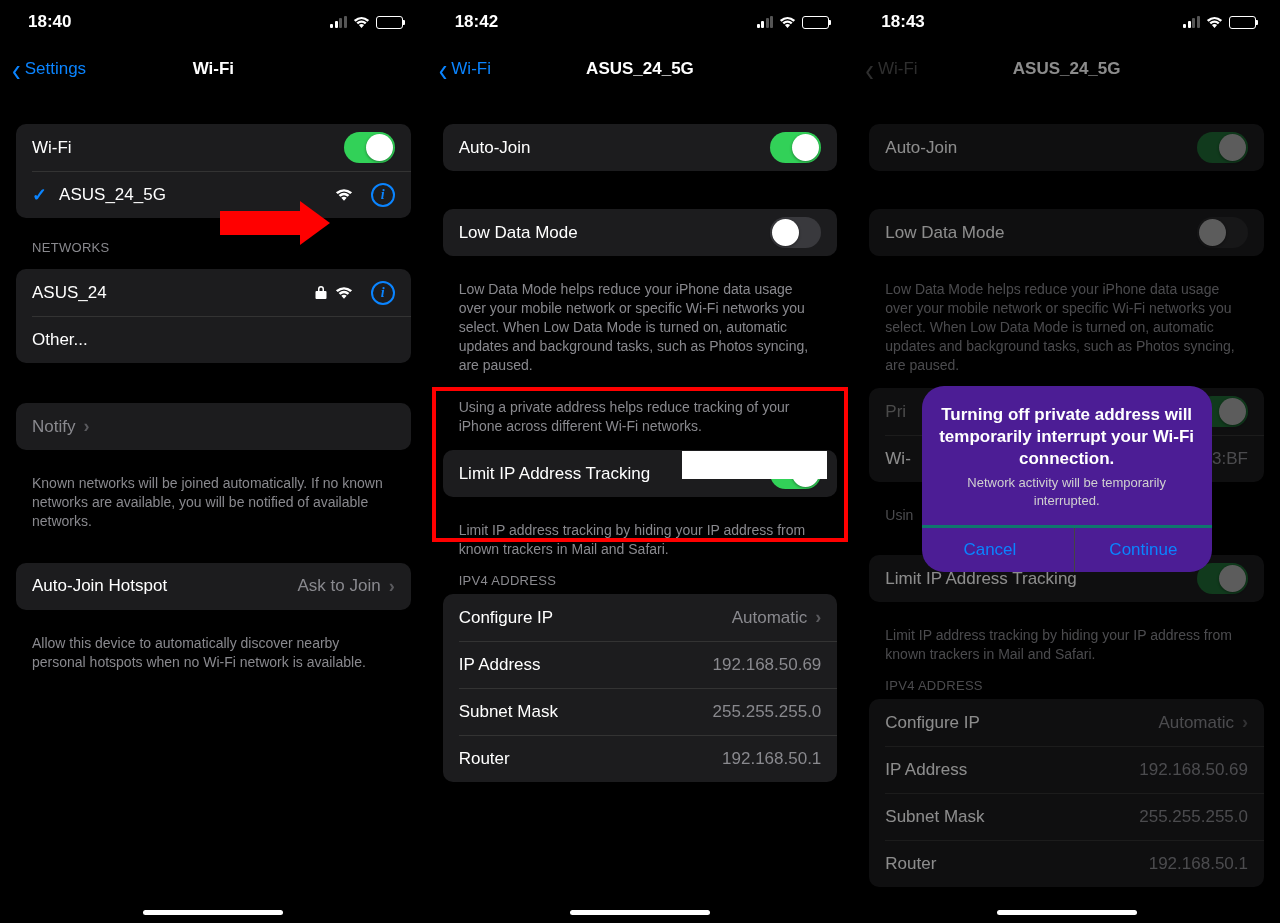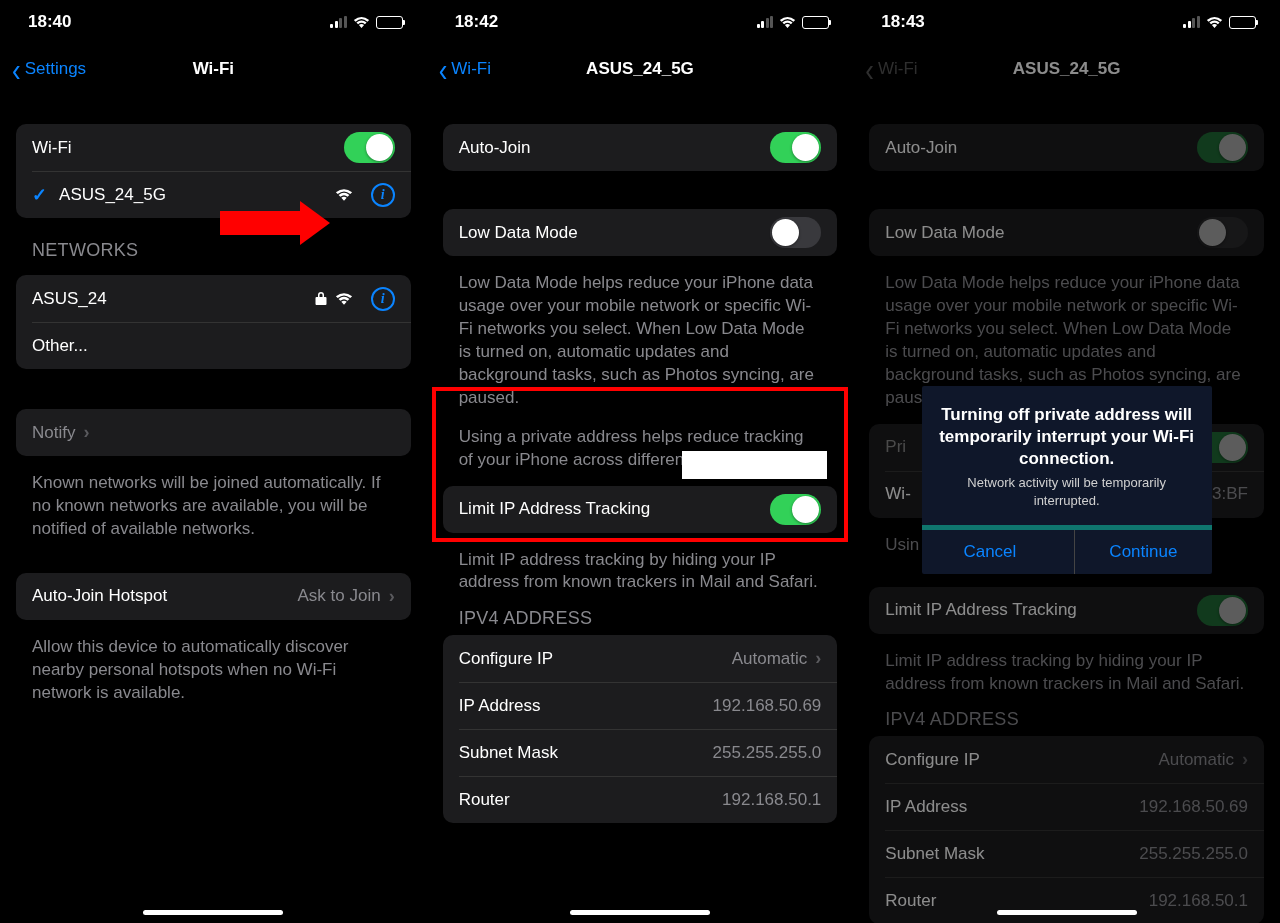--- a/index.html
+++ b/index.html
@@ -38,22 +38,22 @@
   .nav-title{position:absolute;left:0;right:0;text-align:center;font-size:17px;font-weight:600;pointer-events:none;}
   
   .content{flex:1;overflow:hidden;padding:0 16px;}
   .group{background:var(--panel);border-radius:10px;margin-top:18px;overflow:hidden;}
   .group.nopad{margin-top:30px;}
   .row{display:flex;align-items:center;min-height:47px;padding:0 16px;font-size:17px;position:relative;}
   .row + .row::before{content:'';position:absolute;left:16px;right:0;top:0;height:1px;background:var(--separator);}
   .row-label{flex:1;color:#fff;}
   .row-value{color:var(--text-muted);font-size:17px;}
   .chev{color:#5a5a5e;margin-left:8px;font-size:18px;font-weight:600;}
-  .footer{font-size:17px;color:var(--text-muted);padding:16px 16px 0;line-height:1.35;}
-  .header{font-size:18px;color:var(--text-muted);padding:22px 16px 6px;text-transform:uppercase;letter-spacing:0.3px;}
+  .footer{font-size:14px;color:var(--text-muted);padding:24px 16px 0;line-height:1.35;}
+  .header{font-size:13px;color:var(--text-muted);padding:22px 16px 6px;text-transform:uppercase;letter-spacing:0.3px;}
   .header.low{padding-top:14px;}
   
   .toggle{width:51px;height:31px;border-radius:16px;background:#39393d;position:relative;transition:background .2s;}
   .toggle.on{background:var(--green);}
   .toggle.on.dim{background:#1f6b35;}
   .toggle.dim:not(.on){background:#2a2a2c;}
   .knob{width:27px;height:27px;border-radius:50%;background:#fff;position:absolute;top:2px;left:2px;box-shadow:0 1px 3px rgba(0,0,0,.4);}
   .toggle.on .knob{left:22px;}
   .toggle.dim .knob{background:#a8a8a8;}
   
@@ -66,25 +66,25 @@
   .arrow-ann{position:absolute;left:220px;top:201px;display:flex;align-items:center;z-index:10;}
   .arrow-shaft{width:80px;height:24px;background:#ff0000;}
   .arrow-head{width:0;height:0;border-top:22px solid transparent;border-bottom:22px solid transparent;border-left:30px solid #ff0000;}
   
   .redbox{position:absolute;border:4px solid #ff0000;pointer-events:none;}
   
   .redact{position:absolute;background:#fff;}
   
   .home-ind{position:absolute;bottom:8px;left:50%;transform:translateX(-50%);width:140px;height:5px;background:#fff;border-radius:3px;}
   .dimmed .content, .dimmed .nav{opacity:0.55;}
-  .dialog{position:absolute;left:50%;top:386px;transform:translateX(-50%);width:290px;background:#0f172a;border-radius:2px;overflow:hidden;z-index:20;backdrop-filter:blur(20px);}
+  .dialog{position:absolute;left:50%;top:386px;transform:translateX(-50%);width:290px;background:#4c1d95;border-radius:22px;overflow:hidden;z-index:20;backdrop-filter:blur(20px);}
   .dialog-body{padding:18px 16px 16px;text-align:center;}
   .dialog-title{font-size:17px;font-weight:600;line-height:1.3;margin-bottom:4px;}
   .dialog-msg{font-size:13px;color:#d0d0d0;line-height:1.35;text-align:center;}
-  .dialog-actions{display:flex;border-top:5px solid #0f766e;gap:16px;}
+  .dialog-actions{display:flex;border-top:3px solid #0f766e;gap:16px;}
   .dialog-btn{flex:1;text-align:center;padding:12px 0;color:var(--blue);font-size:17px;}
   .dialog-btn + .dialog-btn{border-left:1px solid #444;font-weight:400;}
 </style>
 </head>
 <body>
 
 <div class="stage">
 
   <div class="phone">
     <div class="status-bar">

